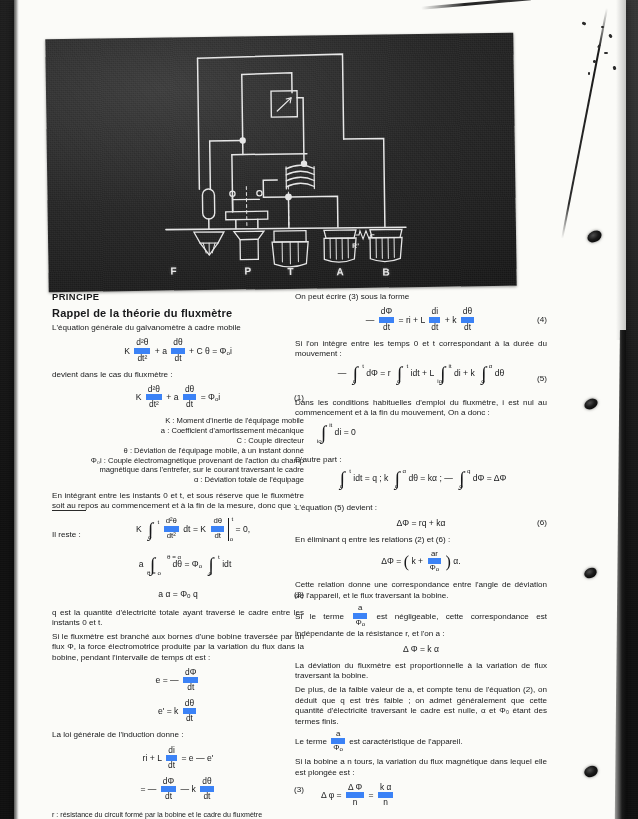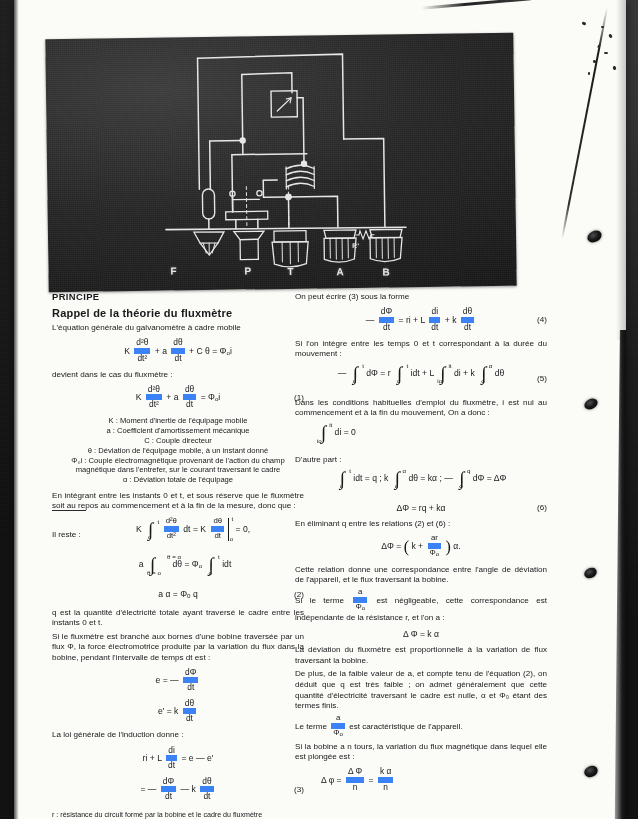--- a/index.html
+++ b/index.html
@@ -160,21 +160,21 @@
   .bar-eval .lo{position:absolute;bottom:-4px;right:-5px;font-size:6.2px;}
 
   .paren-big{
     font-size:16px;line-height:10px;display:inline-block;vertical-align:middle;
     font-family:"Liberation Serif", serif;
   }
 
   sub{font-size:6.2px;vertical-align:-1px;}
 
   ul.deflist{list-style:none;margin:5px 0 6px 0;padding:0;font-size:7.6px;line-height:9.4px;}
-  ul.deflist li{margin:0 0 .5px 0;text-align:center;}
+  ul.deflist li{margin:0 0 .5px 0;text-align:right;}
 
   .footnote{
     font-size:7.1px;line-height:8.8px;margin-top:9px;text-align:left;
   }
   #rule-left{
     position:absolute;left:38px;top:510px;width:34px;height:1px;background:#2a2a2a;
   }
 
   .blur{filter:blur(.18px);}
 </style>
@@ -512,20 +512,21 @@
         <span>= kα ;  —</span>
         <span class="intg">
           <span class="up">q</span>
           <span class="sym">∫</span>
           <span class="lo">o</span>
         </span>
         <span>dΦ</span>
         <span>= ΔΦ</span>
       </div>
 
+      <p class="tight">L'équation (5) devient :</p>
 
       <div class="eq-block">
         <span>ΔΦ = rq + kα</span>
         <span class="eq-num">(6)</span>
       </div>
 
       <p class="tight">En éliminant q entre les relations (2) et (6) :</p>
 
       <div class="eq-block" style="min-height:24px;">
         <span>ΔΦ =</span>

